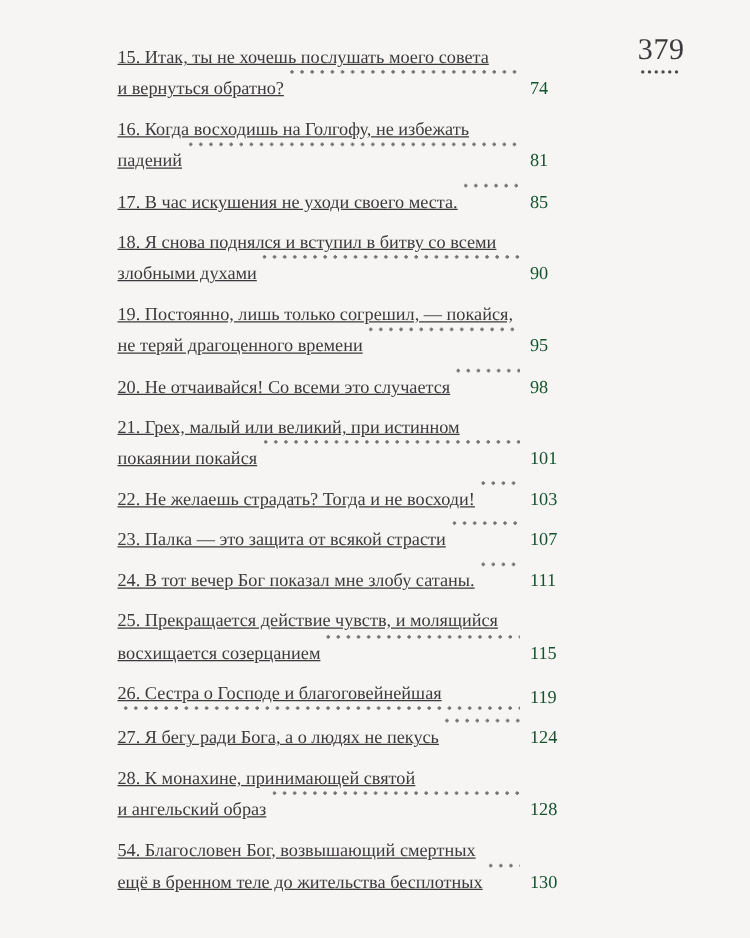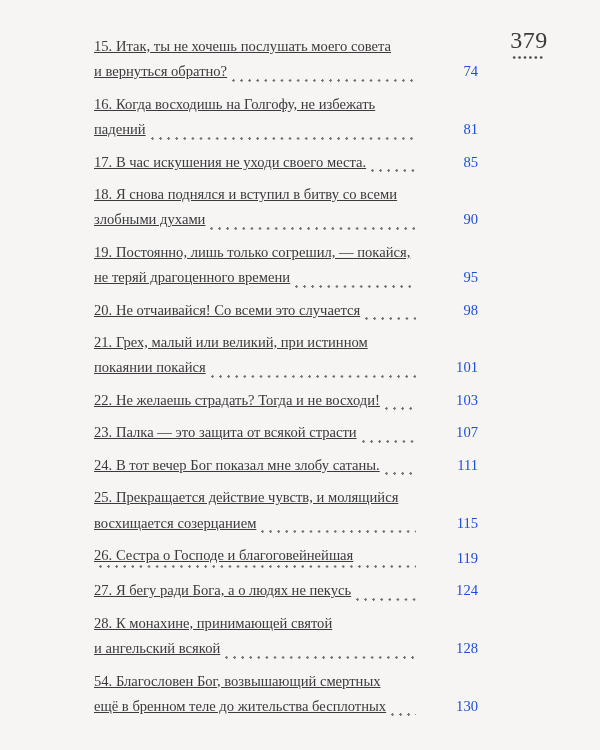--- a/index.html
+++ b/index.html
@@ -87,32 +87,32 @@
     background-size: 8.1px 3px;
     background-repeat: repeat-x;
     margin-left: 5px;
   }
 
   .entry-page {
     position: absolute;
     right: 0;
     bottom: 0;
     width: 54px;
-    text-align: right;
+    text-align: left;
     font-size: 14.6px;
     line-height: 25.4px;
-    color: #1d4ed8;
+    color: #14532d;
     font-variant-numeric: lining-nums;
     margin-top: 28px;
   }
 
   
   .entry-lines { display: block; }
   .entry-line { display: block; }
-  .entry-line.last { display: flex; align-items: flex-end; }
+  .entry-line.last { display: flex; align-items: flex-start; }
   .entry-line.last .leader { flex: 1 1 auto; min-width: 10px; }
 </style>
 </head>
 <body>
 
 <div class="page">
 
   <div class="folio">
     <span class="folio-number">379</span>
     <svg class="folio-ornament" viewBox="0 0 34 5" aria-hidden="true">
@@ -273,21 +273,21 @@
             </div>
           </div>
           <span class="entry-page">124</span>
         </div>
       </div>
       <div class="toc-entry">
         <div class="entry-body">
           <div class="entry-lines">
             <div class="entry-line"><span class="entry-title">28. К монахине, принимающей святой</span></div>
             <div class="entry-line last">
-              <span class="entry-title">и ангельский всякой</span>
+              <span class="entry-title">и ангельский образ</span>
               <span class="leader"></span>
             </div>
           </div>
           <span class="entry-page">128</span>
         </div>
       </div>
       <div class="toc-entry">
         <div class="entry-body">
           <div class="entry-lines">
             <div class="entry-line"><span class="entry-title">54. Благословен Бог, возвышающий смертных</span></div>

